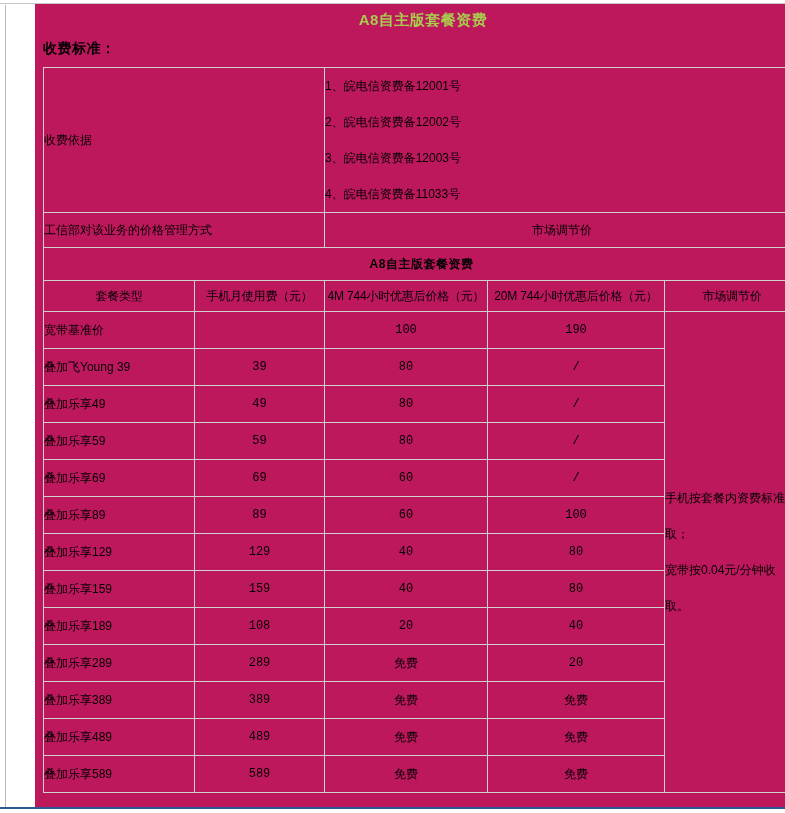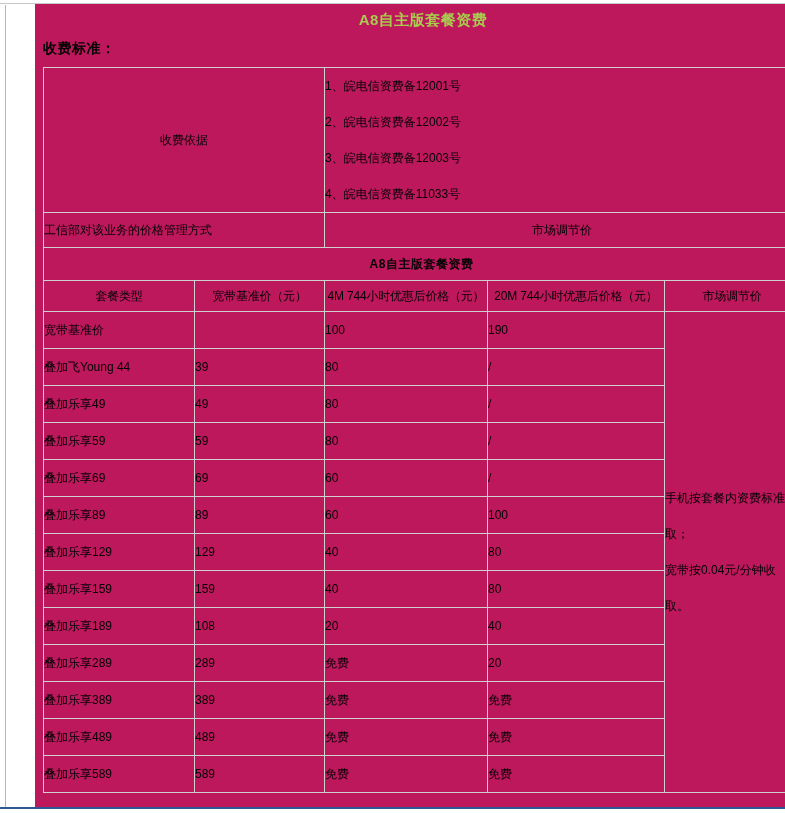--- a/index.html
+++ b/index.html
@@ -81,21 +81,20 @@
     border: 1px solid #d0d0d0;
     font-size: 12px;
     color: #000;
     vertical-align: middle;
     padding: 0;
   }
 
   
   .basis-label {
     padding-left: 6px;
-    text-align: center;
   }
   .basis-list {
     padding: 10px 6px 10px 10px;
     line-height: 36px;
   }
   .basis-list div {
     white-space: nowrap;
   }
 
   
@@ -119,22 +118,23 @@
   
   .col-head {
     padding-left: 4px;
     height: 30px;
     white-space: nowrap;
     letter-spacing: -0.2px;
     text-align: center;
   }
 
   .data-cell {
-    text-align: left;
+    text-align: center;
     height: 36px;
+    font-family: Liberation Mono, monospace;
   }
   .data-name-cell {
     text-align: left;
     height: 36px;
   }
 
   .overage-cell {
     line-height: 36px;
     padding: 0 8px;
     vertical-align: middle;
@@ -181,41 +181,41 @@
         <td colspan="2" class="mgmt-label" data-name="management-label-cell">工信部对该业务的价格管理方式</td>
         <td colspan="3" class="mgmt-value" data-name="management-value-cell">市场调节价</td>
       </tr>
 
       <tr data-name="table-row-section-title">
         <td colspan="5" class="tbl-section-head" data-name="rate-table-section-title">A8自主版套餐资费</td>
       </tr>
 
       <tr data-name="table-header-row">
         <td class="col-head" data-name="column-header-plan">套餐类型</td>
-        <td class="col-head" data-name="column-header-monthly">宽带基准价（元）</td>
+        <td class="col-head" data-name="column-header-monthly">手机月使用费（元）</td>
         <td class="col-head" data-name="column-header-price-4m">4M 744小时优惠后价格（元）</td>
         <td class="col-head" data-name="column-header-price-20m">20M 744小时优惠后价格（元）</td>
         <td class="col-head" data-name="column-header-overage">市场调节价</td>
       </tr>
 
       <tr data-name="table-row">
         <td class="data-name-cell" data-name="cell-plan">宽带基准价</td>
         <td class="data-cell" data-name="cell-monthly"></td>
         <td class="data-cell" data-name="cell-price-4m">100</td>
         <td class="data-cell" data-name="cell-price-20m">190</td>
         <td class="overage-cell" rowspan="13" data-name="cell-overage-merged">
           <div data-name="overage-line">手机按套餐内资费标准收</div>
           <div data-name="overage-line">取；</div>
           <div data-name="overage-line">宽带按0.04元/分钟收</div>
           <div data-name="overage-line">取。</div>
         </td>
       </tr>
 
       <tr data-name="table-row">
-        <td class="data-name-cell" data-name="cell-plan">叠加飞Young 44</td>
+        <td class="data-name-cell" data-name="cell-plan">叠加飞Young 39</td>
         <td class="data-cell" data-name="cell-monthly">39</td>
         <td class="data-cell" data-name="cell-price-4m">80</td>
         <td class="data-cell" data-name="cell-price-20m">/</td>
       </tr>
 
       <tr data-name="table-row">
         <td class="data-name-cell" data-name="cell-plan">叠加乐享49</td>
         <td class="data-cell" data-name="cell-monthly">49</td>
         <td class="data-cell" data-name="cell-price-4m">80</td>
         <td class="data-cell" data-name="cell-price-20m">/</td>

